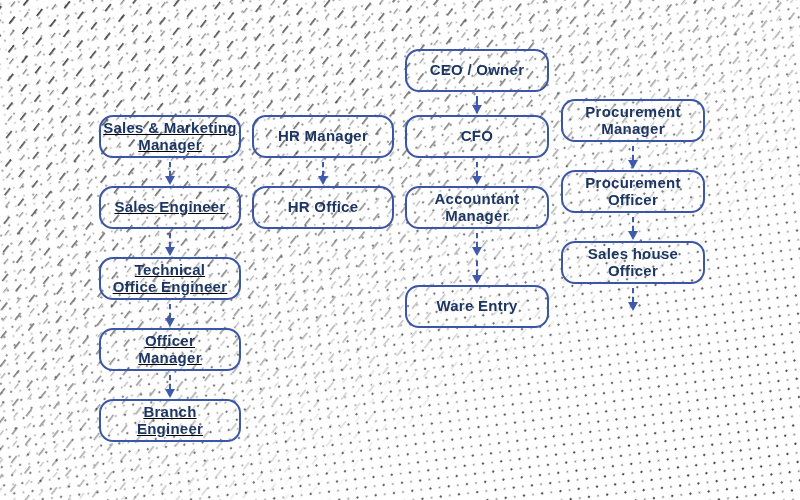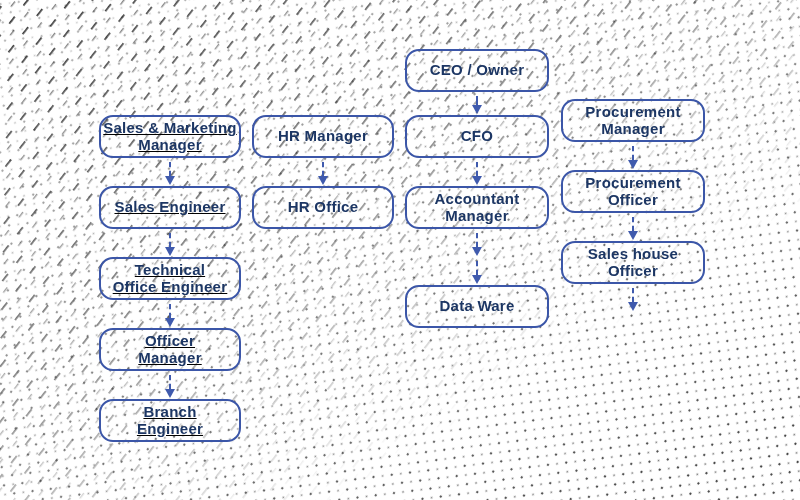--- a/index.html
+++ b/index.html
@@ -176,21 +176,21 @@
     </div>
     <div class="arrow">
       <span class="stem"></span>
       <span class="head"></span>
     </div>
     <div class="arrow">
       <span class="stem"></span>
       <span class="head"></span>
     </div>
     <div class="node">
-      <span class="node-label">Data Ware</span>
+      <span class="node-label">Ware Entry</span>
     </div>
   </div>
 
   <div class="column wide" style="left:561px; top:99px;">
     <div class="node">
       <span class="node-label">Procurement
 Manager</span>
     </div>
     <div class="arrow">
       <span class="stem"></span>

